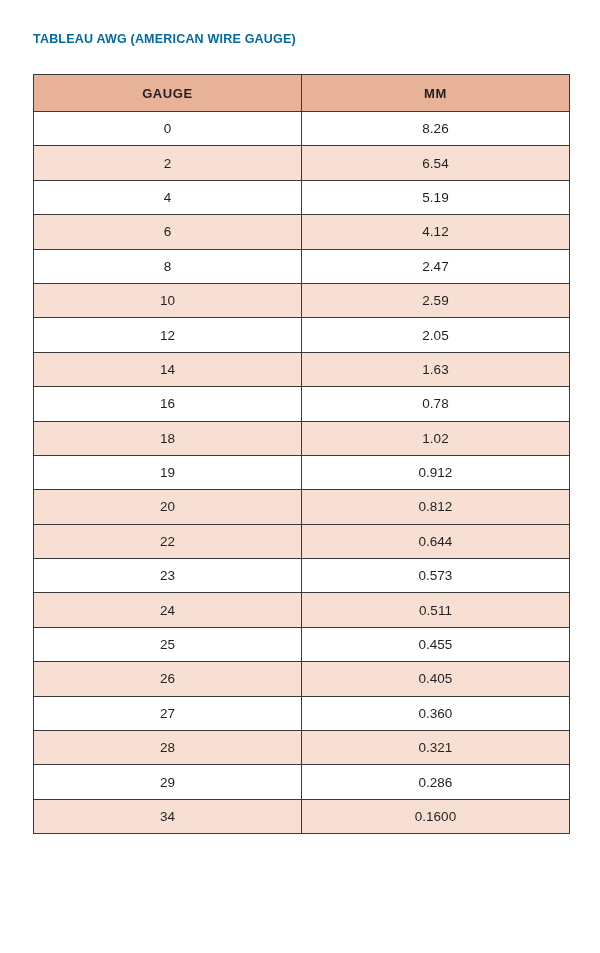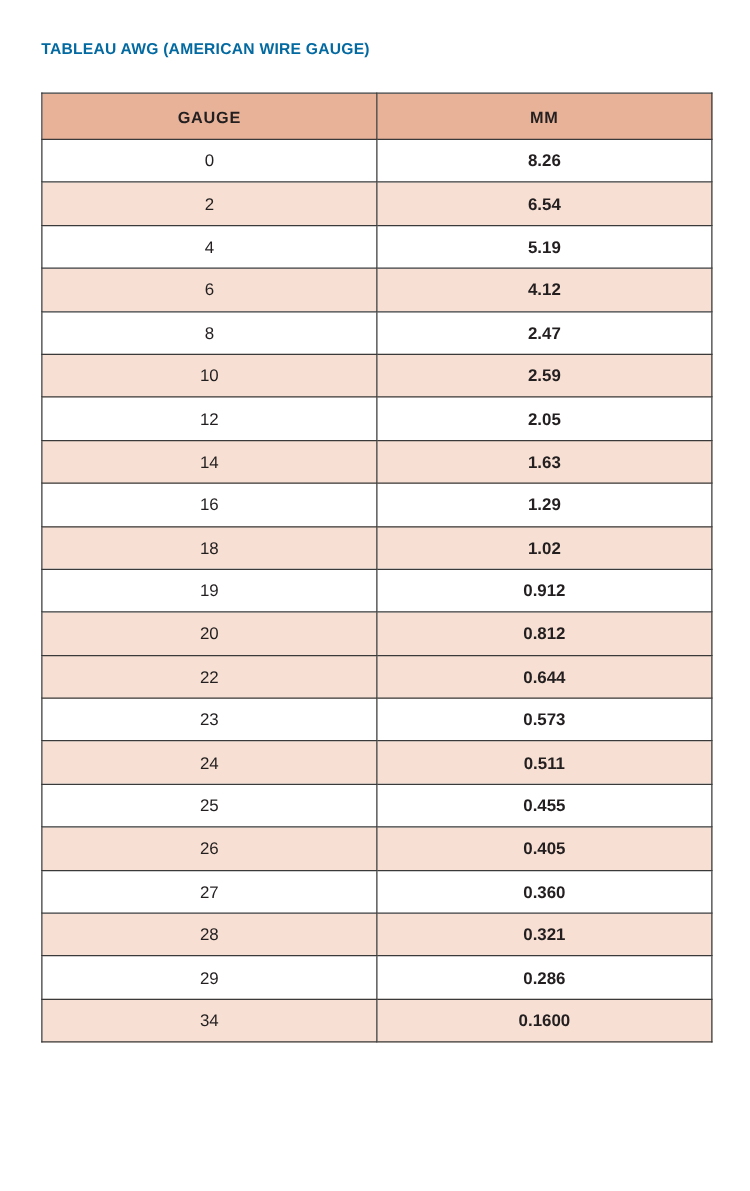--- a/index.html
+++ b/index.html
@@ -76,21 +76,21 @@
 
   table.awg th {
     background: #e8b298;
     font-weight: bold;
     font-size: 13px;
     letter-spacing: 0.6px;
     height: 36px;
   }
 
   table.awg td.col-gauge { width: 267px; }
-  table.awg td.col-mm { width: 267px; font-weight: bold; }
+  table.awg td.col-mm { width: 267px; }
   table.awg th.col-gauge { width: 267px; }
   table.awg th.col-mm { width: 267px; }
 
   tr.row-odd td {
     background: #ffffff;
   }
   tr.row-even td {
     background: #f7e0d3;
   }
 </style>
@@ -139,21 +139,21 @@
           <tr class="row-odd">
             <td class="col-gauge">12</td>
             <td class="col-mm">2.05</td>
           </tr>
           <tr class="row-even">
             <td class="col-gauge">14</td>
             <td class="col-mm">1.63</td>
           </tr>
           <tr class="row-odd">
             <td class="col-gauge">16</td>
-            <td class="col-mm">1.29</td>
+            <td class="col-mm">0.78</td>
           </tr>
           <tr class="row-even">
             <td class="col-gauge">18</td>
             <td class="col-mm">1.02</td>
           </tr>
           <tr class="row-odd">
             <td class="col-gauge">19</td>
             <td class="col-mm">0.912</td>
           </tr>
           <tr class="row-even">

